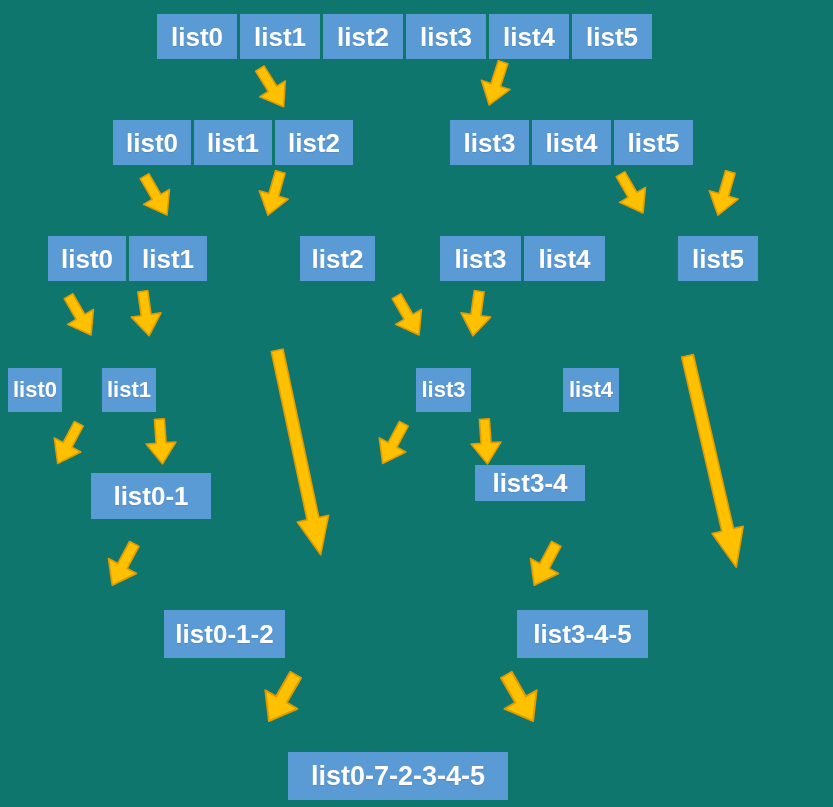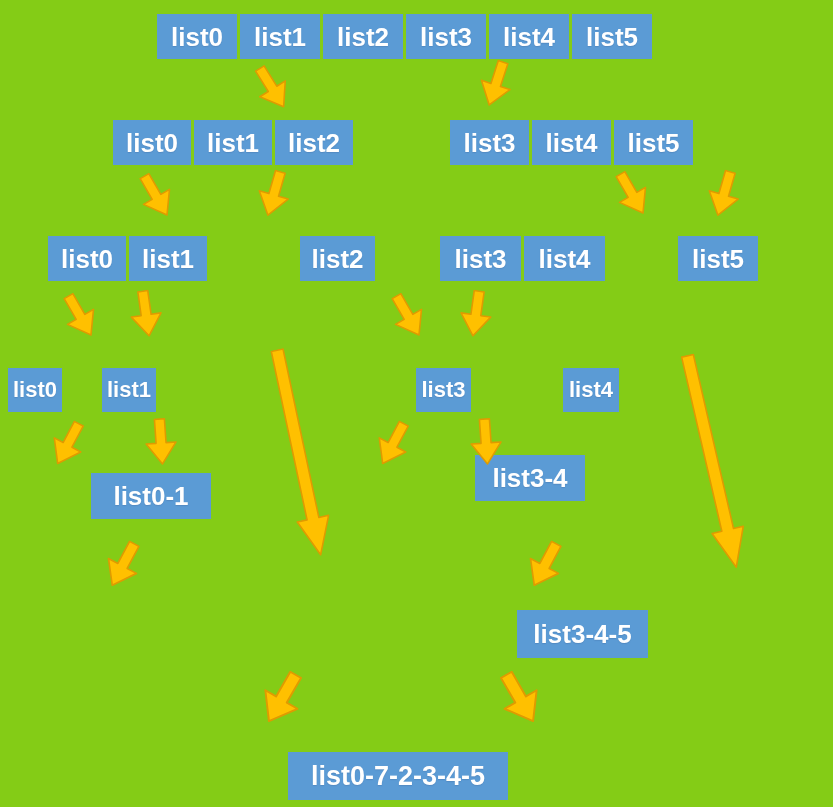--- a/index.html
+++ b/index.html
@@ -10,21 +10,21 @@
     background:#5B9BD5;color:#ffffff;font-weight:bold;
     display:flex;align-items:center;justify-content:center;
     height:100%;letter-spacing:0px;line-height:1;
     text-shadow:0 1px 1px rgba(70,110,160,0.35);
   }
   .arrow{position:absolute;display:block;}
 </style>
 </head>
 <body>
 
-<div id="diagram" style="background: #84cc16;">
+<div id="diagram" style="background: #0f766e;">
     <div class="group" style="left: 157px; top: 14px; height: 45px; font-size: 26px;">
       <div class="cell" style="width: 80px; background: rgb(91, 155, 213); color: rgb(255, 255, 255);">list0</div>
       <div class="cell" style="width: 80px; background: rgb(91, 155, 213); color: rgb(255, 255, 255);">list1</div>
       <div class="cell" style="width: 80px; background: rgb(91, 155, 213); color: rgb(255, 255, 255);">list2</div>
       <div class="cell" style="width: 80px; background: rgb(91, 155, 213); color: rgb(255, 255, 255);">list3</div>
       <div class="cell" style="width: 80px; background: rgb(91, 155, 213); color: rgb(255, 255, 255);">list4</div>
       <div class="cell" style="width: 80px; background: rgb(91, 155, 213); color: rgb(255, 255, 255);">list5</div>
     </div>
     <div class="group" style="left: 113px; top: 120px; height: 45px; font-size: 26px;">
       <div class="cell" style="width: 78px; background: rgb(91, 155, 213); color: rgb(255, 255, 255);">list0</div>
@@ -58,22 +58,25 @@
     </div>
     <div class="group" style="left: 416px; top: 368px; height: 44px; font-size: 22px;">
       <div class="cell" style="width: 55px; background: rgb(91, 155, 213); color: rgb(255, 255, 255);">list3</div>
     </div>
     <div class="group" style="left: 563px; top: 368px; height: 44px; font-size: 22px;">
       <div class="cell" style="width: 56px; background: rgb(91, 155, 213); color: rgb(255, 255, 255);">list4</div>
     </div>
     <div class="group" style="left: 91px; top: 473px; height: 46px; font-size: 26px;">
       <div class="cell" style="width: 120px; background: rgb(91, 155, 213); color: rgb(255, 255, 255);">list0-1</div>
     </div>
-    <div class="group" style="left: 475px; top: 455px; height: 46px; font-size: 26px;">
+    <div class="group" style="left: 475px; top: 465px; height: 36px; font-size: 26px;">
       <div class="cell" style="width: 110px; background: rgb(91, 155, 213); color: rgb(255, 255, 255);">list3-4</div>
+    </div>
+    <div class="group" style="left: 164px; top: 610px; height: 48px; font-size: 26px;">
+      <div class="cell" style="width: 121px; background: rgb(91, 155, 213); color: rgb(255, 255, 255);">list0-1-2</div>
     </div>
     <div class="group" style="left: 497px; top: 610px; height: 48px; font-size: 26px; margin-left: 20px;">
       <div class="cell" style="width: 131px; background: rgb(91, 155, 213); color: rgb(255, 255, 255);">list3-4-5</div>
     </div>
     <div class="group" style="left: 288px; top: 752px; height: 48px; font-size: 27px;">
       <div class="cell" style="width: 220px; background: rgb(91, 155, 213); color: rgb(255, 255, 255);">list0-7-2-3-4-5</div>
     </div>
     <svg viewBox="0 0 34 48" width="34" height="48" preserveAspectRatio="none" class="arrow" style="left: 255px; top: 64px; transform: rotate(-32deg); transform-origin: 50% 50%;">
       <path d="M12 1 L22 1 L22 25 L32 25 L17 46 L2 25 L12 25 Z" fill="#FFC000" stroke="#DF9B00" stroke-width="1.6" stroke-linejoin="round"></path>
     </svg>

